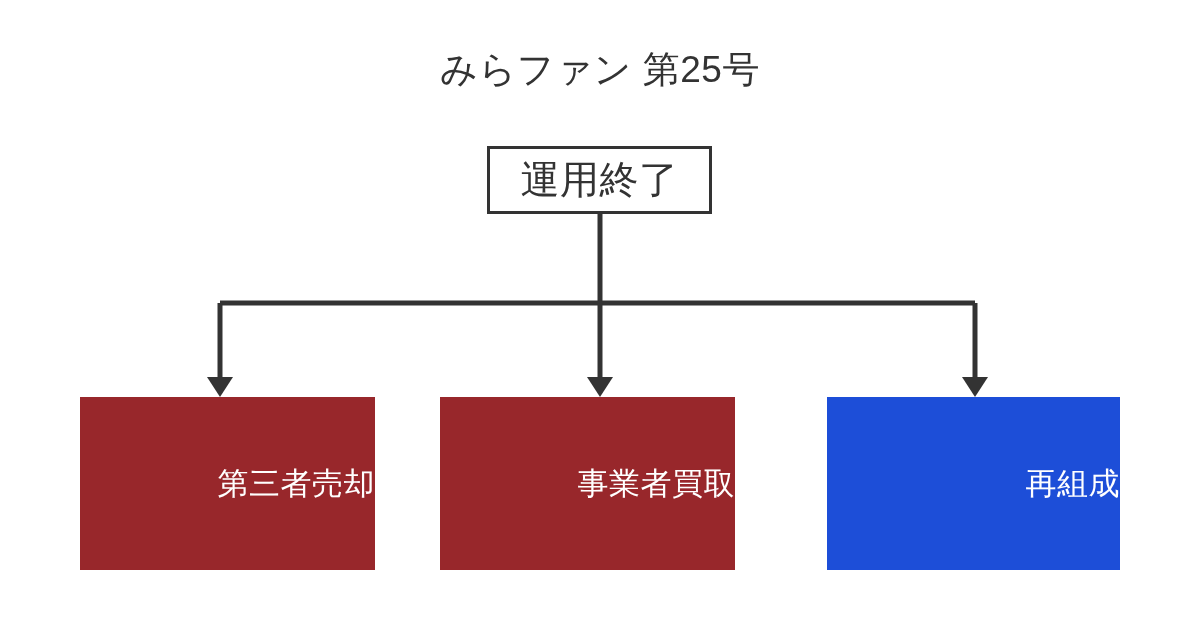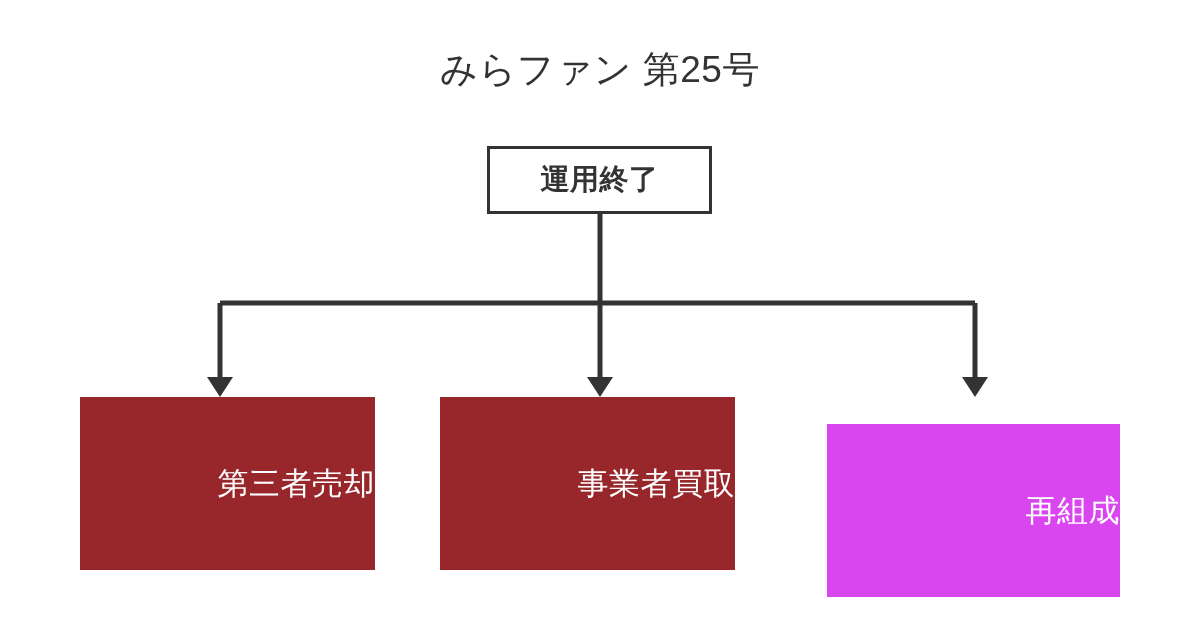--- a/index.html
+++ b/index.html
@@ -47,25 +47,24 @@
     width: 225px;
     height: 68px;
     box-sizing: border-box;
     background: #ffffff;
     border: 3px solid #333333;
     display: flex;
     align-items: center;
     justify-content: center;
   }
   .root-node-label {
-    font-size: 29px;
+    font-size: 39px;
     color: #333333;
     letter-spacing: 0.5px;
     white-space: nowrap;
-    font-weight: bold;
   }
   .outcome-node {
     position: absolute;
     top: 397px;
     height: 173px;
     box-sizing: border-box;
     display: flex;
     align-items: center;
     justify-content: flex-end;
   }
@@ -107,17 +106,17 @@
   </div>
 
   <div class="outcome-node" id="outcome-node-0" style="background: rgb(152, 39, 43);">
     <span class="outcome-node-label" style="color: rgb(255, 255, 255);">第三者売却</span>
   </div>
 
   <div class="outcome-node" id="outcome-node-1" style="background: rgb(152, 39, 43);">
     <span class="outcome-node-label" style="color: rgb(255, 255, 255);">事業者買取</span>
   </div>
 
-  <div class="outcome-node" id="outcome-node-2" style="background: #d946ef; margin-top: 27px;">
+  <div class="outcome-node" id="outcome-node-2" style="background: #1d4ed8;">
     <span class="outcome-node-label" style="color: rgb(255, 255, 255);">再組成</span>
   </div>
 
 </div>
 
 </body></html>

